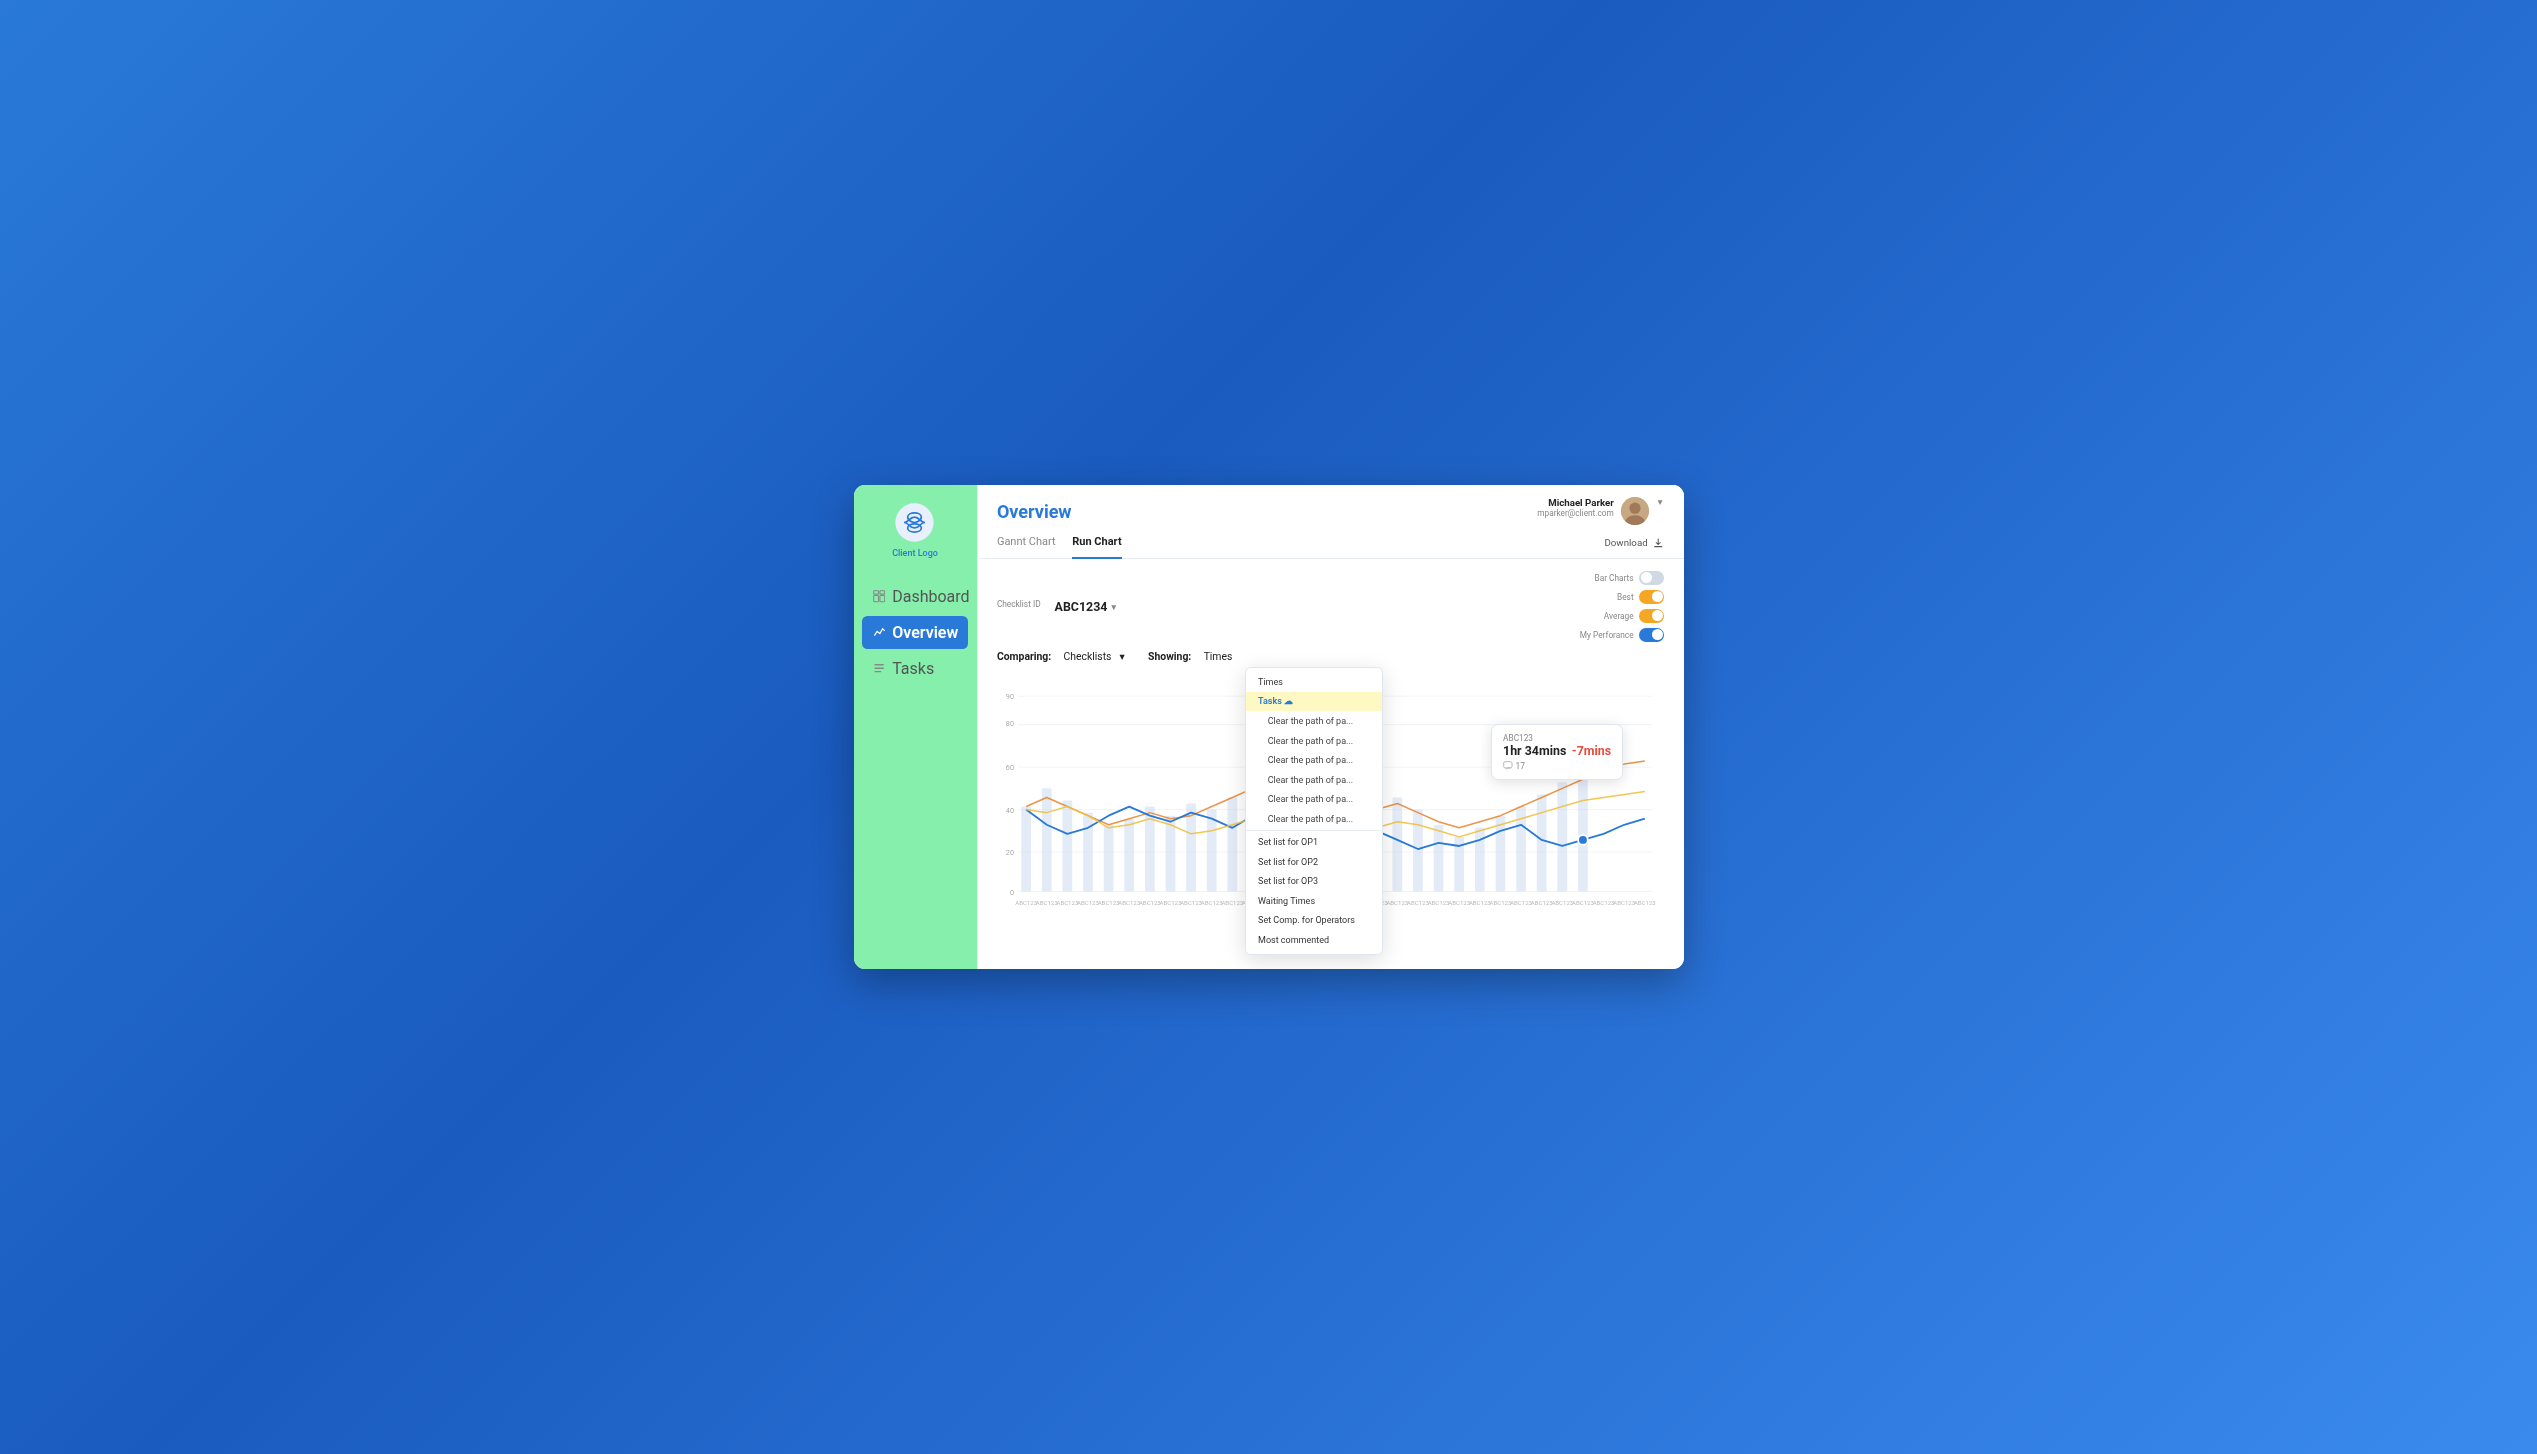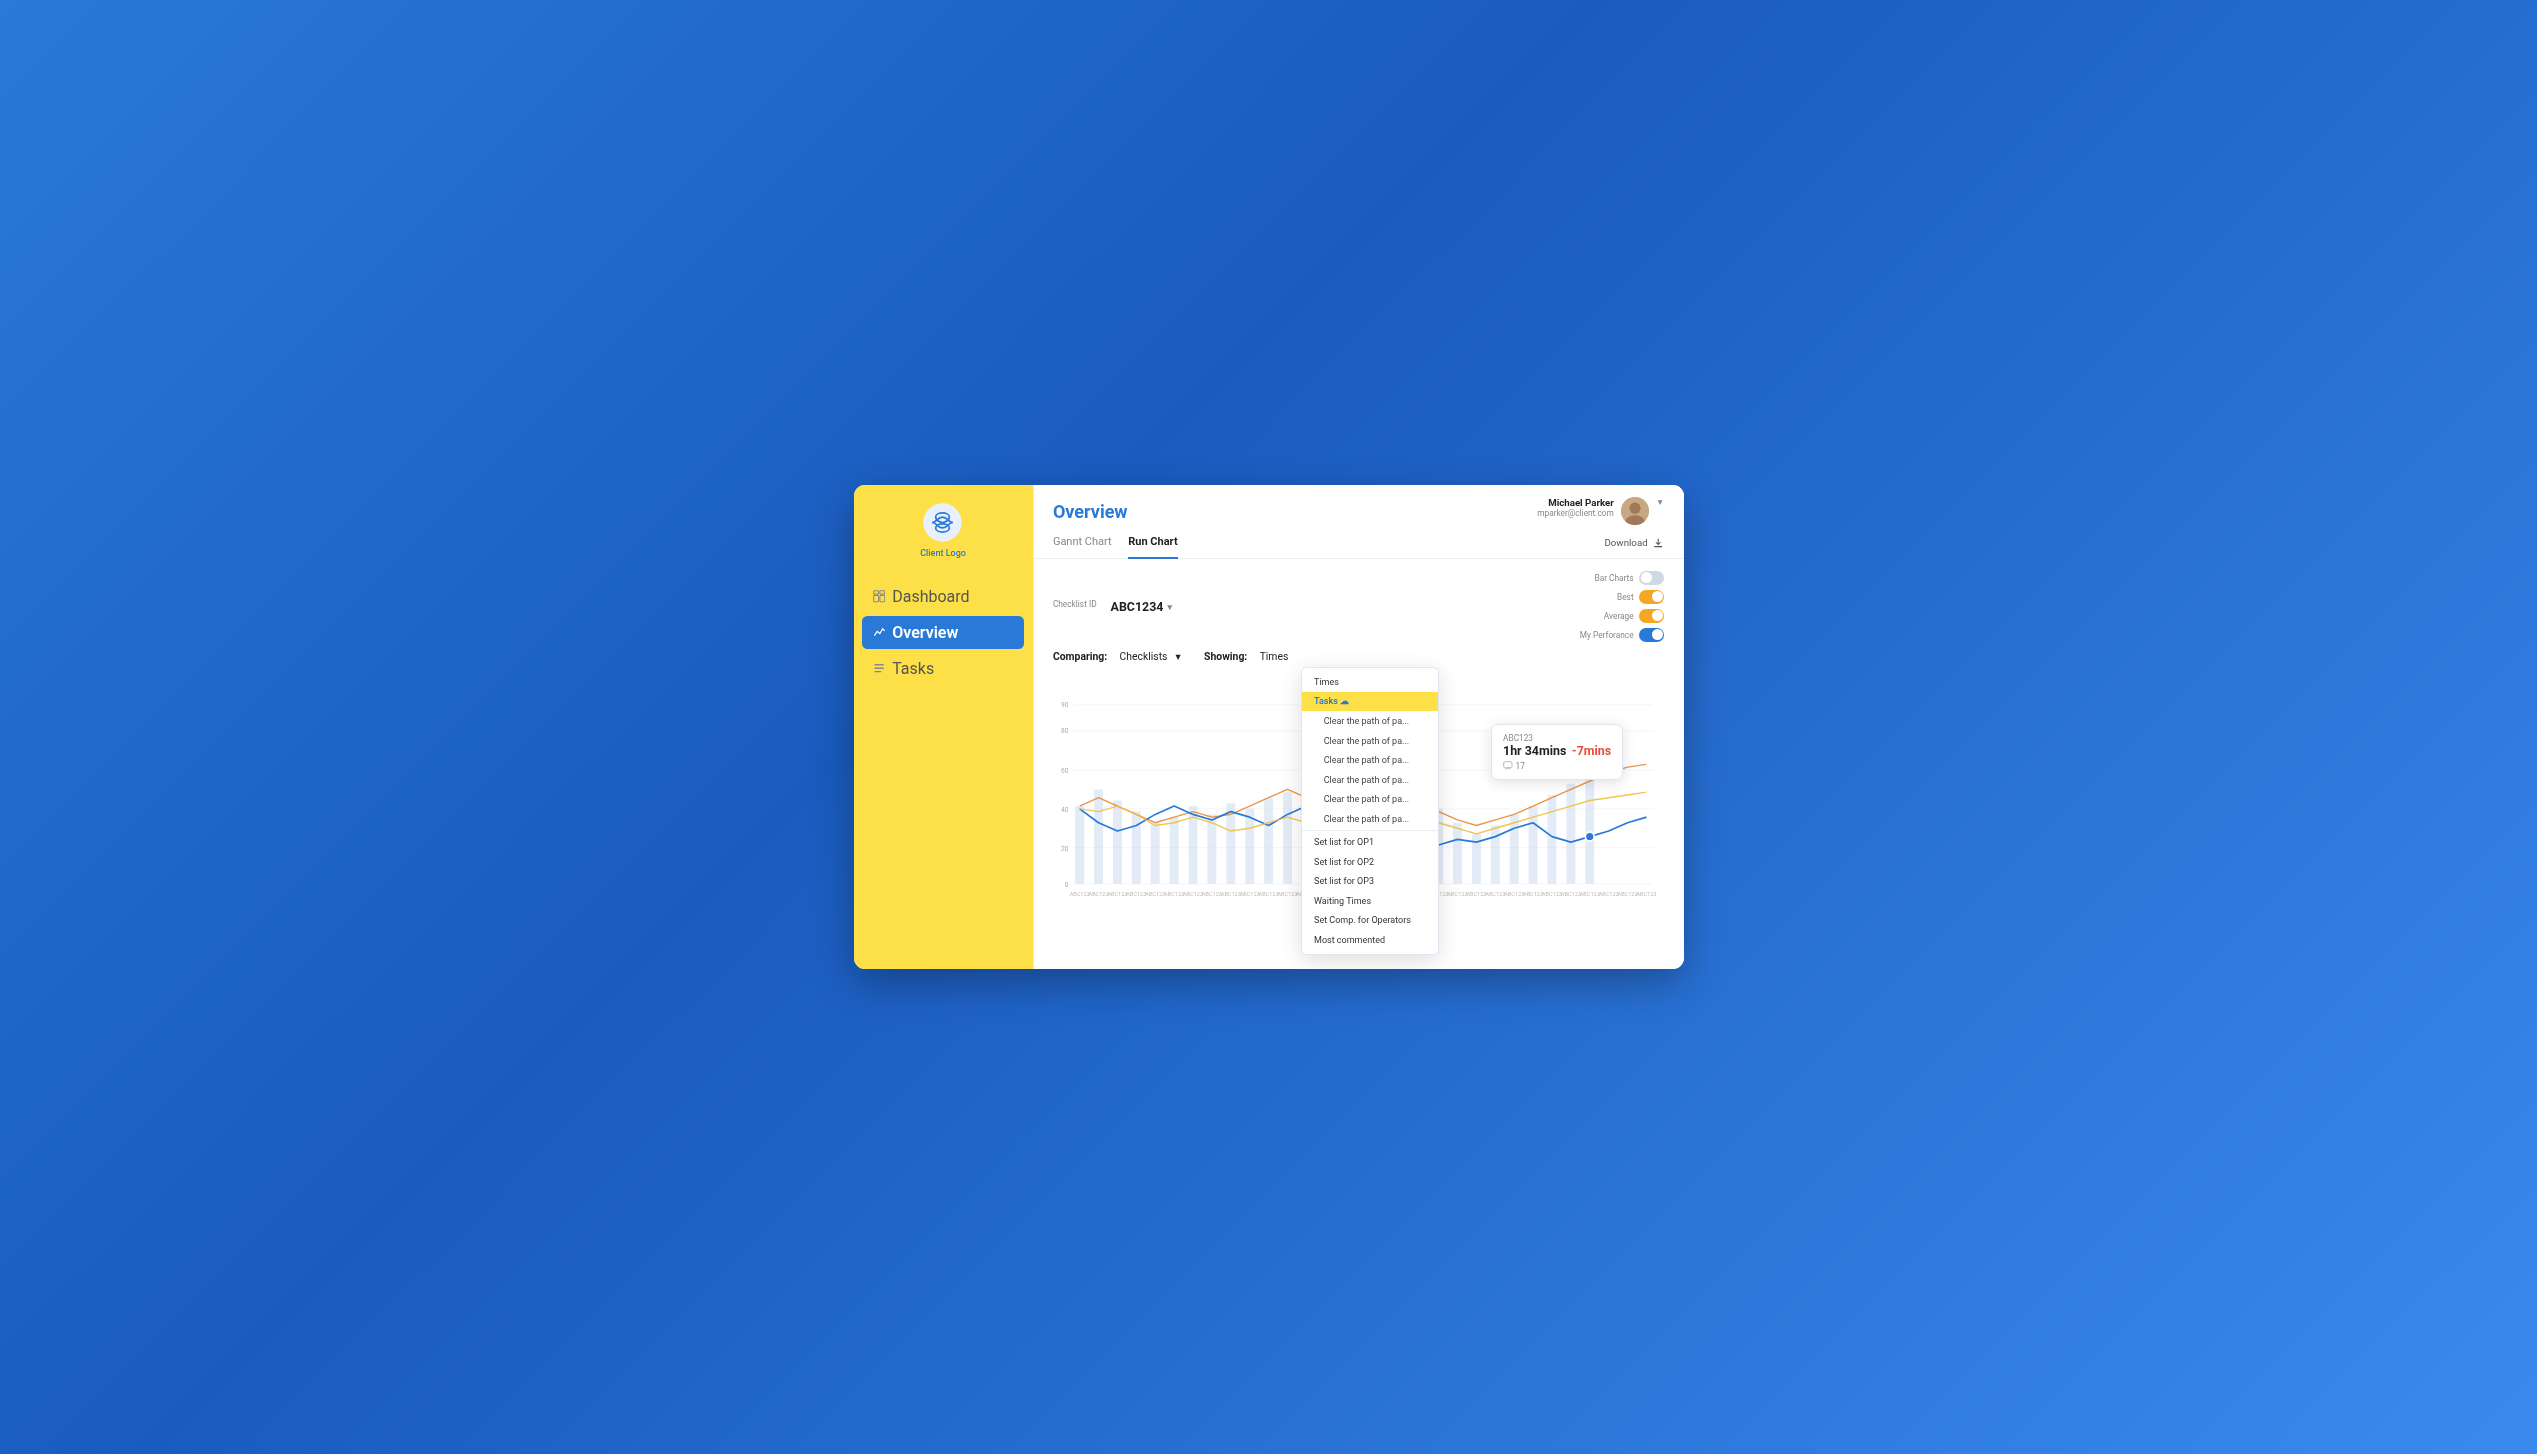--- a/index.html
+++ b/index.html
@@ -16,22 +16,22 @@
       border-radius: 11px;
       width: 830px;
       min-height: 484px;
       display: flex;
       flex-direction: row;
       overflow: hidden;
       box-shadow: 0 14px 41px rgba(0,0,0,0.3);
     }
     
     .sidebar {
-      width: 180px;
-      background: #fde047;
+      width: 124px;
+      background: #86efac;
       display: flex;
       flex-direction: column;
       align-items: center;
       padding-top: 16.6px;
       border-right: 0.7px solid #e8edf2;
       flex-shrink: 0;
     }
     .logo-area {
       display: flex;
       flex-direction: column;
@@ -269,21 +269,21 @@
       font-size: 9px;
       color: #333;
       cursor: pointer;
     }
     .dropdown-item.sub {
       padding-left: 22px;
       color: #444;
     }
     .dropdown-item.header-item {
       font-weight: 600;
-      background: #fde047;
+      background: #fef9c3;
       color: #2979d8;
     }
     .dropdown-divider { height: 0.7px; background: #e8edf2; margin: 1.4px 0; }
     
     .chart-svg-wrapper {
       flex: 1;
       position: relative;
     }
     svg.chart { width: 100%; height: 263px; }
     

